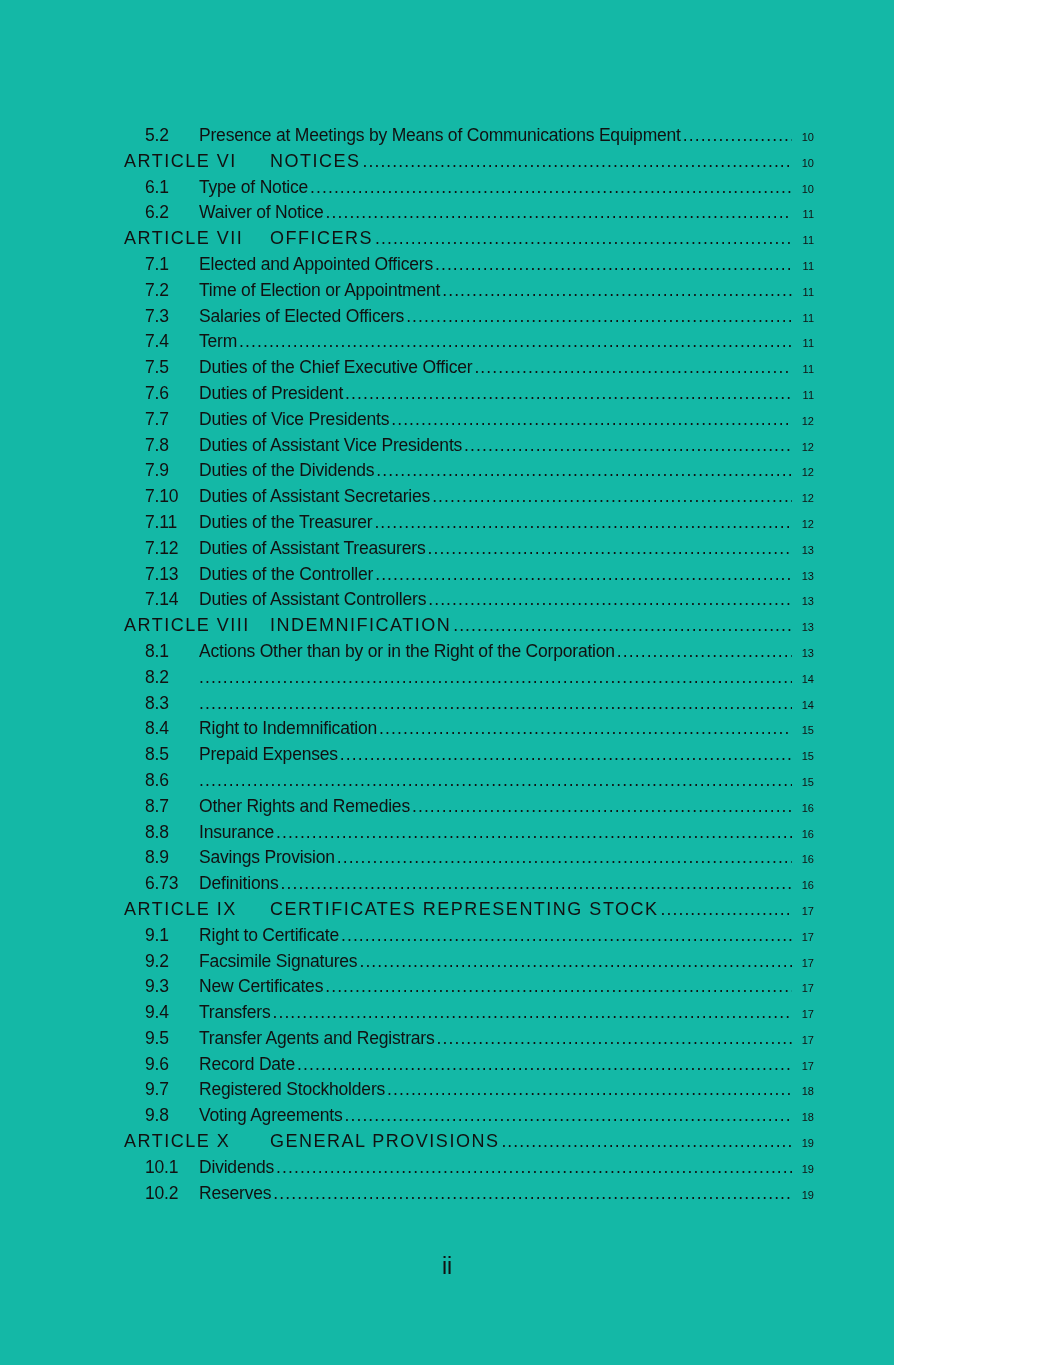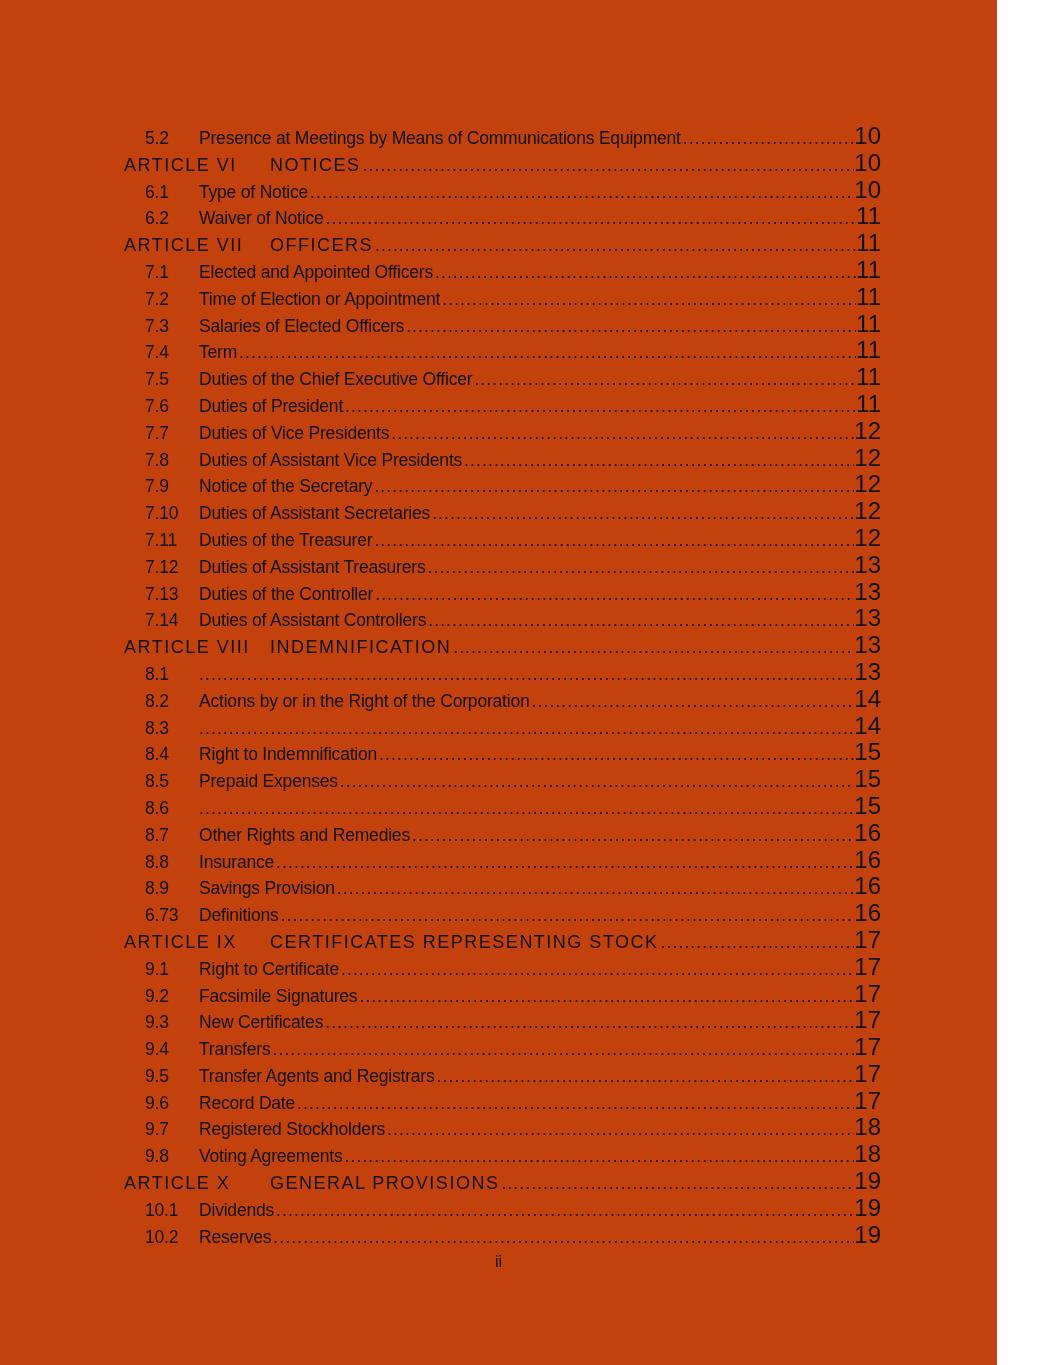--- a/index.html
+++ b/index.html
@@ -2,27 +2,27 @@
 <html><head>
 <meta charset="utf-8">
 <style>
   html, body {
     margin: 0;
     padding: 0;
     background: #ffffff;
   }
   .page {
     position: relative;
-    width: 997px;
+    width: 894px;
     height: 1365px;
-    background: #c2410c;
+    background: #14b8a6;
     color: #111111;
     font-family: "Liberation Sans", "DejaVu Sans", sans-serif;
     box-sizing: border-box;
-    padding: 124px 116px 0 124px;
+    padding: 124px 80px 0 124px;
     overflow: hidden;
   }
   .toc { width: 100%; }
   .section + .section { }
   .row {
     display: flex;
     align-items: baseline;
     line-height: 23.8px;
     white-space: nowrap;
   }
@@ -55,30 +55,30 @@
     font-size: 17.5px;
     letter-spacing: 1.1px;
   }
   .leader::after {
     content: "....................................................................................................................................................................................................................................";
   }
   .pageno {
     flex: 0 0 auto;
     min-width: 22px;
     text-align: right;
-    font-size: 24px;
+    font-size: 11px;
     letter-spacing: 0;
   }
   .footer {
     position: absolute;
     left: 0;
     top: 1253px;
     width: 100%;
     text-align: center;
-    font-size: 16px;
+    font-size: 23px;
   }
 </style>
 </head>
 <body>
 
 <div class="page">
   <div class="toc" id="toc">
       <div class="section">
         <div class="row item-row">
     <span class="item-num">5.2</span>
@@ -157,21 +157,21 @@
     <span class="pageno">12</span>
   </div>
         <div class="row item-row">
     <span class="item-num">7.8</span>
     <span class="item-title">Duties of Assistant Vice Presidents</span>
     <span class="leader"></span>
     <span class="pageno">12</span>
   </div>
         <div class="row item-row">
     <span class="item-num">7.9</span>
-    <span class="item-title">Notice of the Secretary</span>
+    <span class="item-title">Duties of the Dividends</span>
     <span class="leader"></span>
     <span class="pageno">12</span>
   </div>
         <div class="row item-row">
     <span class="item-num">7.10</span>
     <span class="item-title">Duties of Assistant Secretaries</span>
     <span class="leader"></span>
     <span class="pageno">12</span>
   </div>
         <div class="row item-row">
@@ -201,26 +201,26 @@
       </div>
       <div class="section">
         <div class="row article-row">
     <span class="art-label">ARTICLE VIII</span>
     <span class="art-title">INDEMNIFICATION</span>
     <span class="leader"></span>
     <span class="pageno">13</span>
   </div>
         <div class="row item-row">
     <span class="item-num">8.1</span>
+    <span class="item-title">Actions Other than by or in the Right of the Corporation</span>
     <span class="leader"></span>
     <span class="pageno">13</span>
   </div>
         <div class="row item-row">
     <span class="item-num">8.2</span>
-    <span class="item-title">Actions by or in the Right of the Corporation</span>
     <span class="leader"></span>
     <span class="pageno">14</span>
   </div>
         <div class="row item-row">
     <span class="item-num">8.3</span>
     <span class="leader"></span>
     <span class="pageno">14</span>
   </div>
         <div class="row item-row">
     <span class="item-num">8.4</span>

